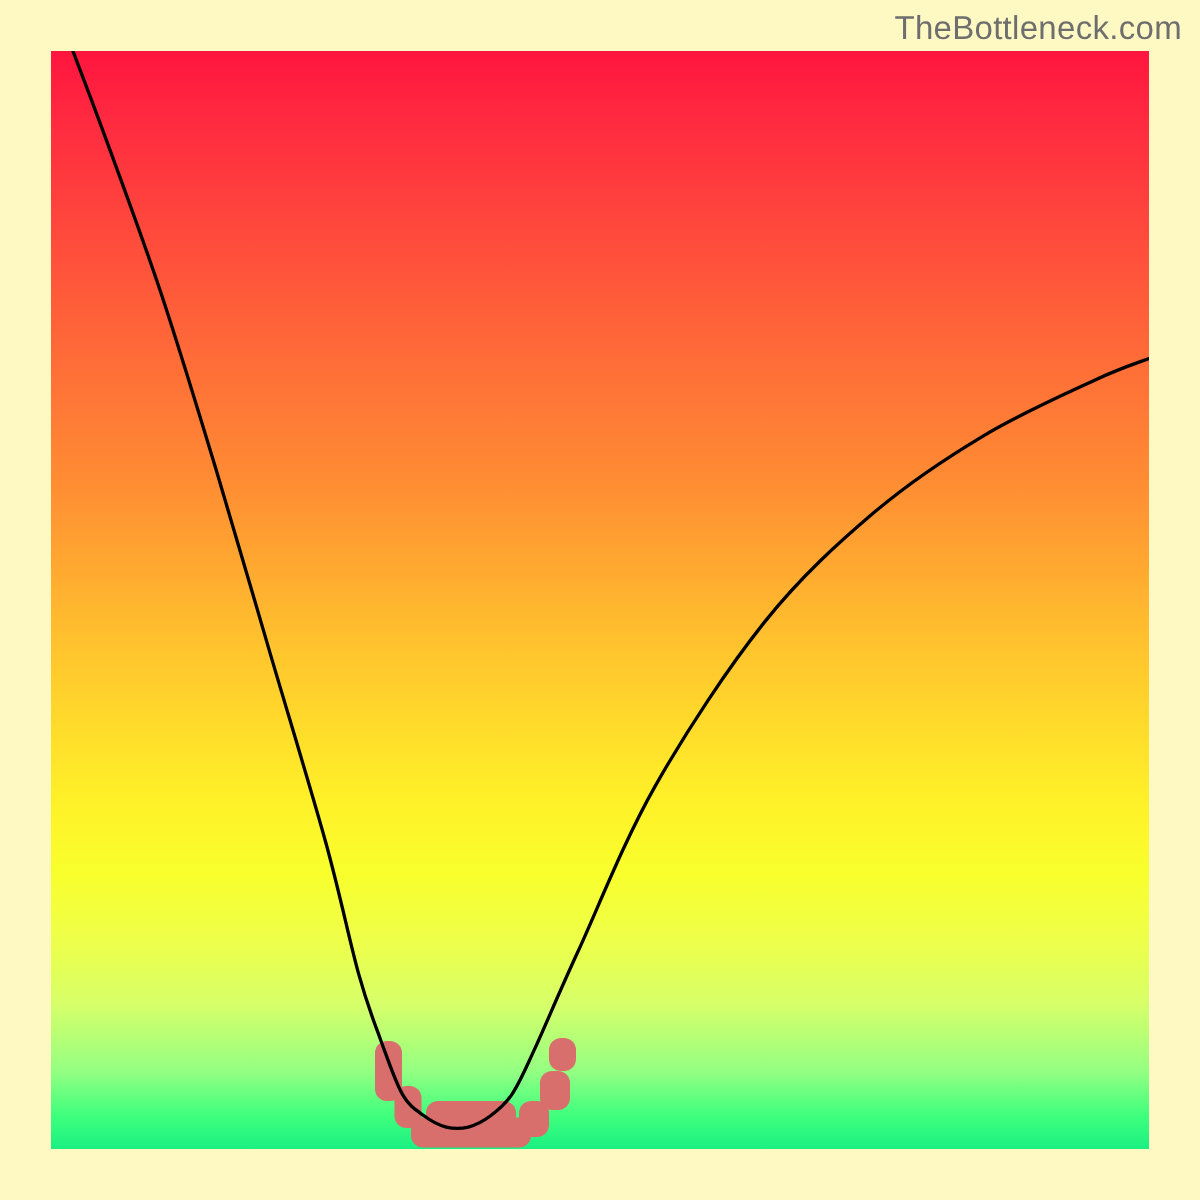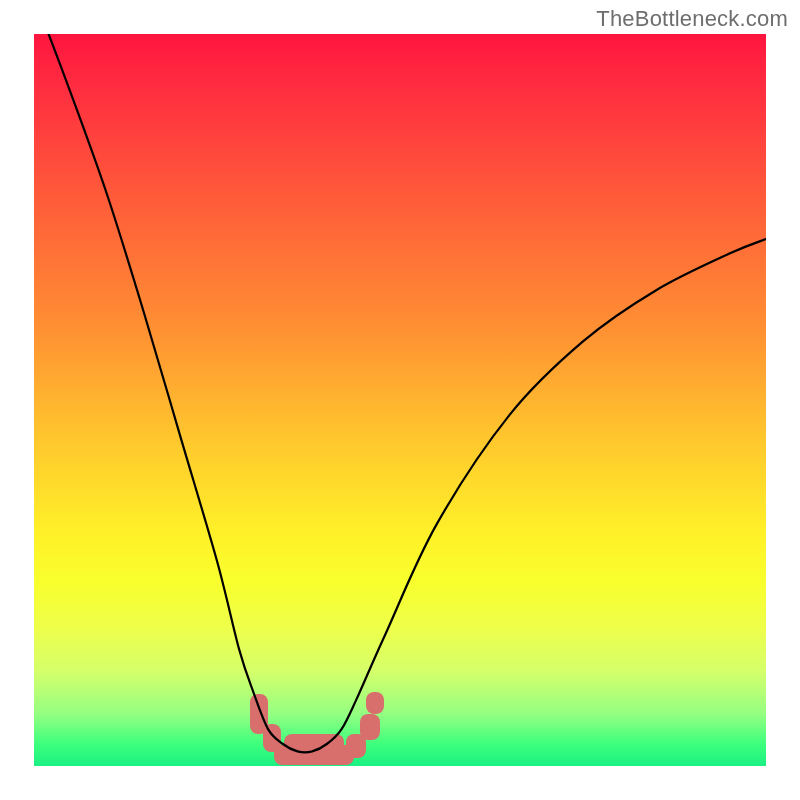--- a/index.html
+++ b/index.html
@@ -8,21 +8,21 @@
     width: 800px;
     height: 800px;
     overflow: hidden;
     background: #000;
     font-family: Arial, Helvetica, sans-serif;
   }
   .outer {
     position: relative;
     width: 800px;
     height: 800px;
-    background: #ffffff;
+    background: #fef9c3;
   }
   .plot-area {
     position: absolute;
     left: 34px;
     top: 34px;
     width: 732px;
     height: 732px;
     
     background: linear-gradient(
       to bottom,

